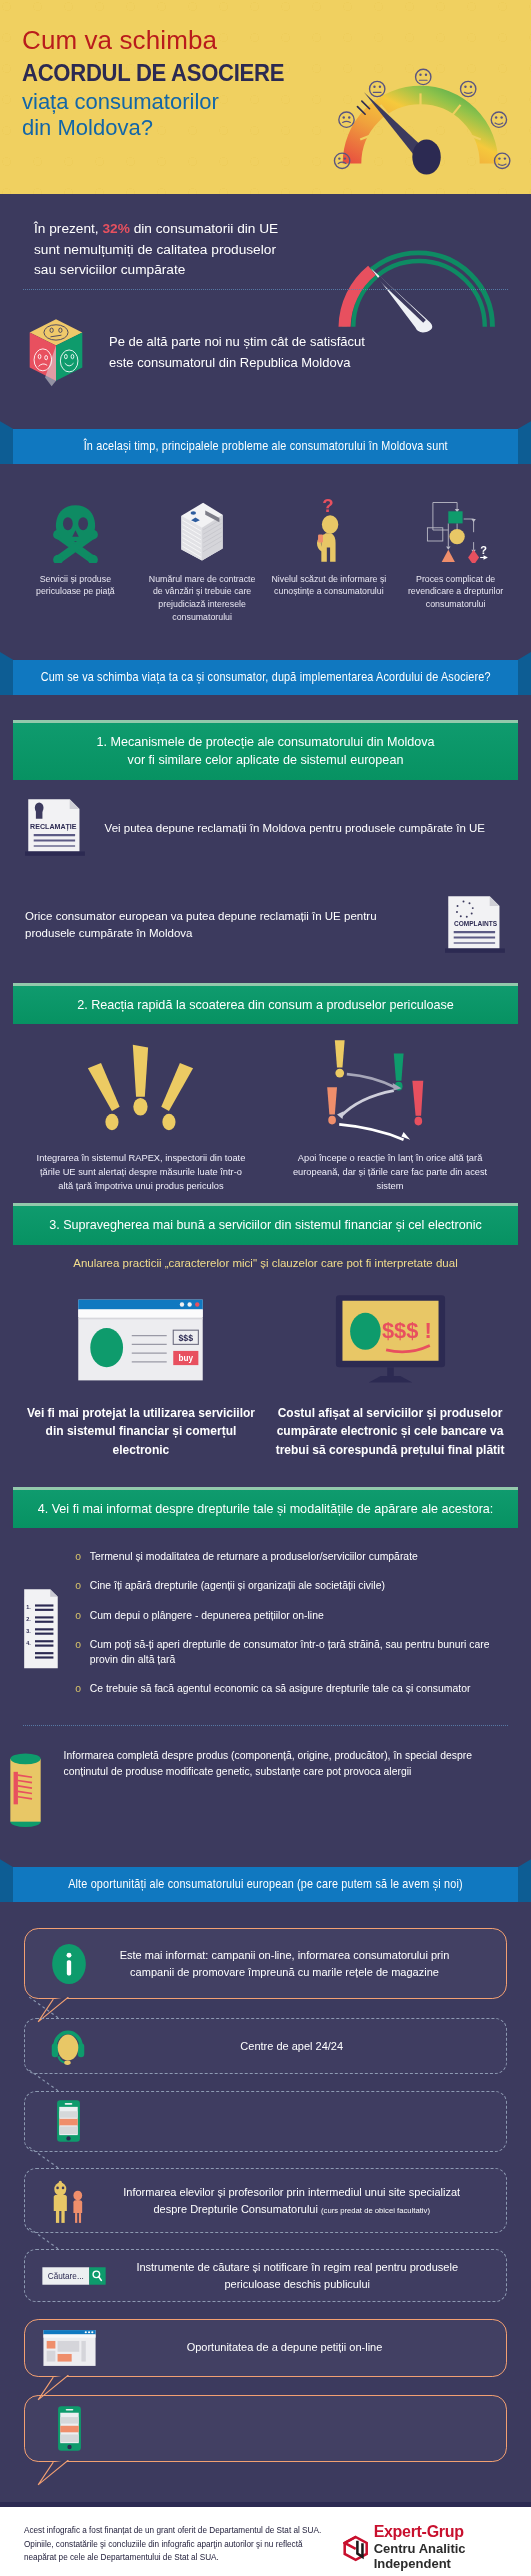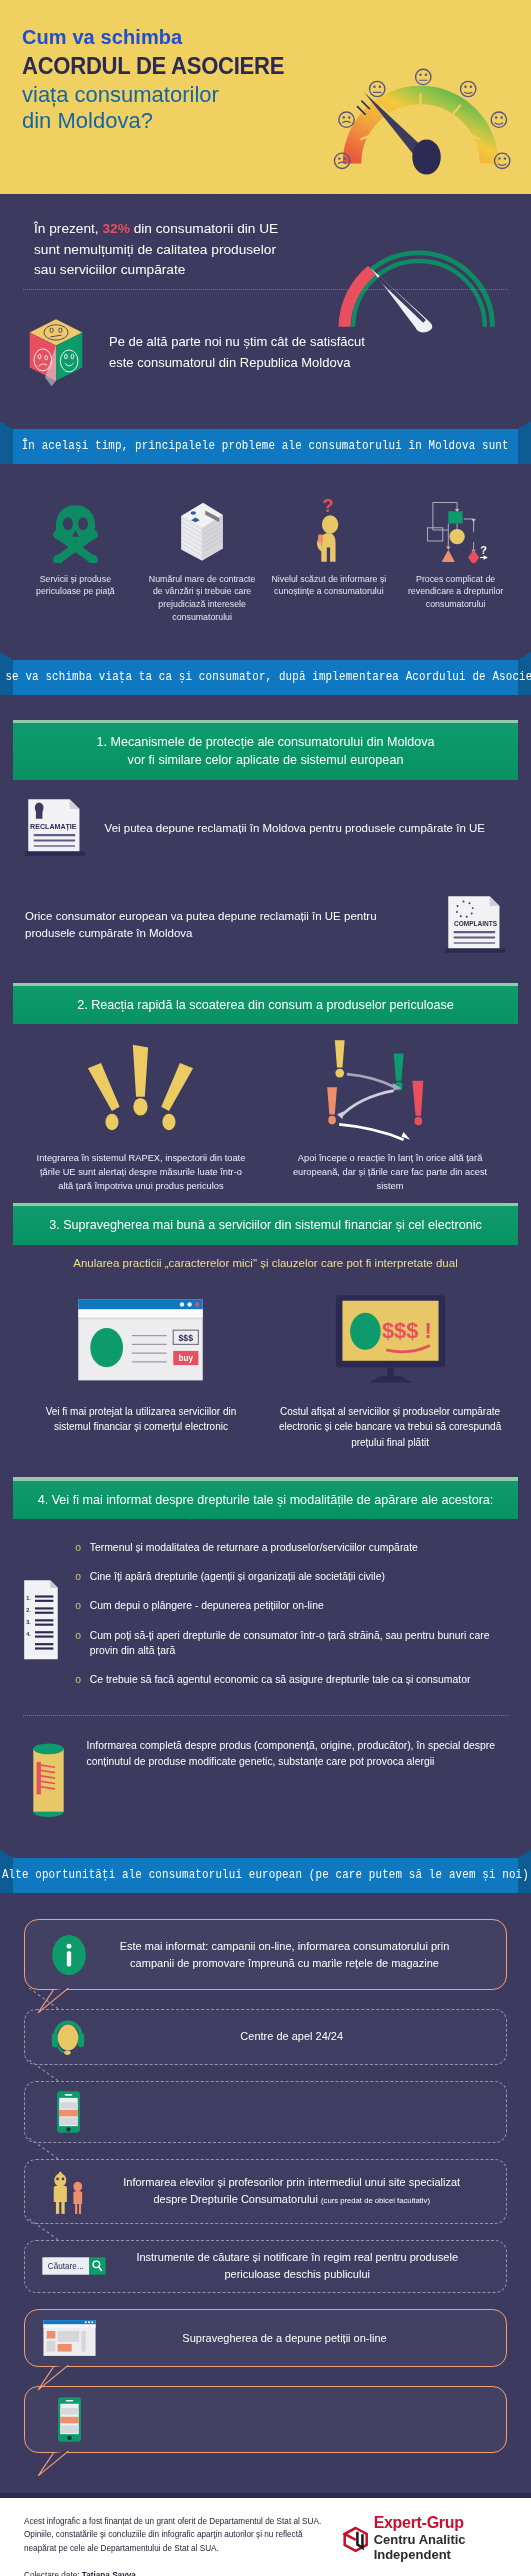--- a/index.html
+++ b/index.html
@@ -13,21 +13,21 @@
   
   .hero {
     background:#f0d060; height:194px; position:relative; overflow:hidden;
   }
   .hero-pattern {
     position:absolute; inset:0; opacity:.30;
     background-image:radial-gradient(circle at 6.6px 6.6px, transparent 3.8px, #e9c650 3.8px, #e9c650 4.4px, transparent 4.4px);
     background-size:31px 31px;
   }
   .hero-inner { position:relative; padding:26px 0 0 22px; width:307px; }
-  .h-l1 { font-size:20px; color:#1d4ed8; font-weight:700; letter-spacing:0.1px; line-height:1.15; }
+  .h-l1 { font-size:26px; color:#b91c1c; font-weight:400; letter-spacing:0.1px; line-height:1.15; }
   .h-l2 {
     font-size:24px; color:#2c2a52; font-weight:bold; line-height:1.15;
     letter-spacing:-0.3px; transform:scaleX(.92); transform-origin:left center;
     margin:3.3px 0 2.2px 0;
   }
   .h-l3 { font-size:22px; color:#1266a8; font-weight:400; line-height:1.2; }
 
   .gauge { position:absolute; right:20px; top:32px; width:181px; height:148px; }
 
   
@@ -46,21 +46,21 @@
   }
 
   .cube-row { display:flex; align-items:center; padding:16.4px 23px 25px 23px; gap:20px; }
   .cube { width:66px; height:74px; flex:none; }
   .cube-text { color:#fff; font-size:13px; line-height:1.55; font-weight:300; }
 
   
   .ribbon-wrap { position:relative; padding:14.2px 0 16.4px 0; }
   .ribbon {
     background:#1078c0; margin:0 13px; height:35px; display:flex;
-    align-items:center; justify-content:center; position:relative;font-family:Liberation Mono, monospace;
+    align-items:center; justify-content:center; position:relative;
   }
   .ribbon-txt {
     color:#fff; font-size:12.6px; font-weight:400; transform:scaleX(.86);
     white-space:nowrap; letter-spacing:0.2px;
   }
   .rb-side-l, .rb-side-r {
     position:absolute; top:-7.7px; width:13px; height:43px; background:#0d5d94;
   }
   .rb-side-l { left:-13px; clip-path:polygon(0 0,100% 7.7px,100% 100%,0 100%); }
   .rb-side-r { right:-13px; clip-path:polygon(0 7.7px,100% 0,100% 100%,0 100%); }
@@ -91,33 +91,33 @@
   
   .excl-row { display:flex; padding:14.2px 16.4px 0 16.4px; }
   .excl-col { flex:1; text-align:center; }
   .excl-art { height:104px; display:flex; align-items:center; justify-content:center; }
   .excl-lbl { color:#efeefa; font-size:9.3px; line-height:1.5; padding:10px 18.6px 0 18.6px; font-weight:300; }
 
   
   .two-col { display:flex; padding:16.4px 16.4px 18.6px 16.4px; }
   .tc { flex:1; text-align:center; padding:0 10px; }
   .tc-art { height:99px; display:flex; align-items:center; justify-content:center; }
-  .tc-lbl { color:#fff; font-size:10px; line-height:1.55; padding-top:14.2px; font-weight:400; }
+  .tc-lbl { color:#fff; font-size:12px; line-height:1.55; padding-top:14.2px; font-weight:700; }
 
   
   .bullets-wrap { display:flex; padding:18.6px 22px 5.5px 22px; gap:14.2px; }
   .bul-ico { flex:none; width:39px; }
   .bul-list { flex:1; padding-top:2.2px; }
   .bul {
     display:flex; gap:8.8px; color:#fff; font-size:10.4px; line-height:1.45;
     margin-bottom:14.2px; font-weight:300;
   }
   .bul-dot { color:#d8c36a; font-size:10.4px; flex:none; line-height:1.45; }
 
-  .alergii-row { display:flex; align-items:flex-start; padding:13px 22px 24px 29px; gap:18.6px; }
+  .alergii-row { display:flex; align-items:flex-start; padding:13px 22px 24px 6px; gap:18.6px; }
   .can { flex:none; width:39px; }
   .alergii-txt { color:#fff; font-size:10.4px; line-height:1.55; font-weight:300; }
 
   
   .bubbles { padding:10px 0 22px 0; }
   .bubble {
     position:relative; margin:0 24px 18.6px 24px; border:1.1px solid #f3a072;
     border-radius:14.2px; background:rgba(255,255,255,.035);
     display:flex; align-items:center; min-height:60px; padding:8.8px 14.2px;
   }
@@ -712,21 +712,21 @@
             <circle cx="86" cy="6" r="2" fill="#fff"></circle>
             <circle cx="92" cy="6" r="2" fill="#fff"></circle>
           <rect x="2" y="10" width="96" height="6" fill="#f8f8fa"></rect>
           <rect x="8" y="22" width="16" height="14" fill="#ef8e6b"></rect>
           <rect x="28" y="22" width="40" height="20" fill="#d5d5da"></rect>
           <rect x="8" y="40" width="16" height="20" fill="#d5d5da"></rect>
           <rect x="28" y="46" width="26" height="14" fill="#ef8e6b"></rect>
           <rect x="72" y="22" width="8" height="38" fill="#d5d5da"></rect>
         </svg>
       </div>
-      <div class="bubble-txt">Supravegherea de a depune petiții on-line</div>
+      <div class="bubble-txt">Oportunitatea de a depune petiții on-line</div>
     </div>
 
     <div class="bubble" style="min-height:65px">
       <svg class="tail" viewBox="0 0 70 48">
         <path d="M58 0 L2 46 L30 4" fill="#3c3a5e" stroke="#f3a072" stroke-width="2"></path>
       </svg>
       <div class="bubble-ico">
         <svg width="25" height="47" viewBox="0 0 46 86">
           <rect x="2" y="2" width="42" height="82" rx="6" fill="#0e9b6c"></rect>
           <rect x="6" y="14" width="34" height="56" fill="#eceff1"></rect>

